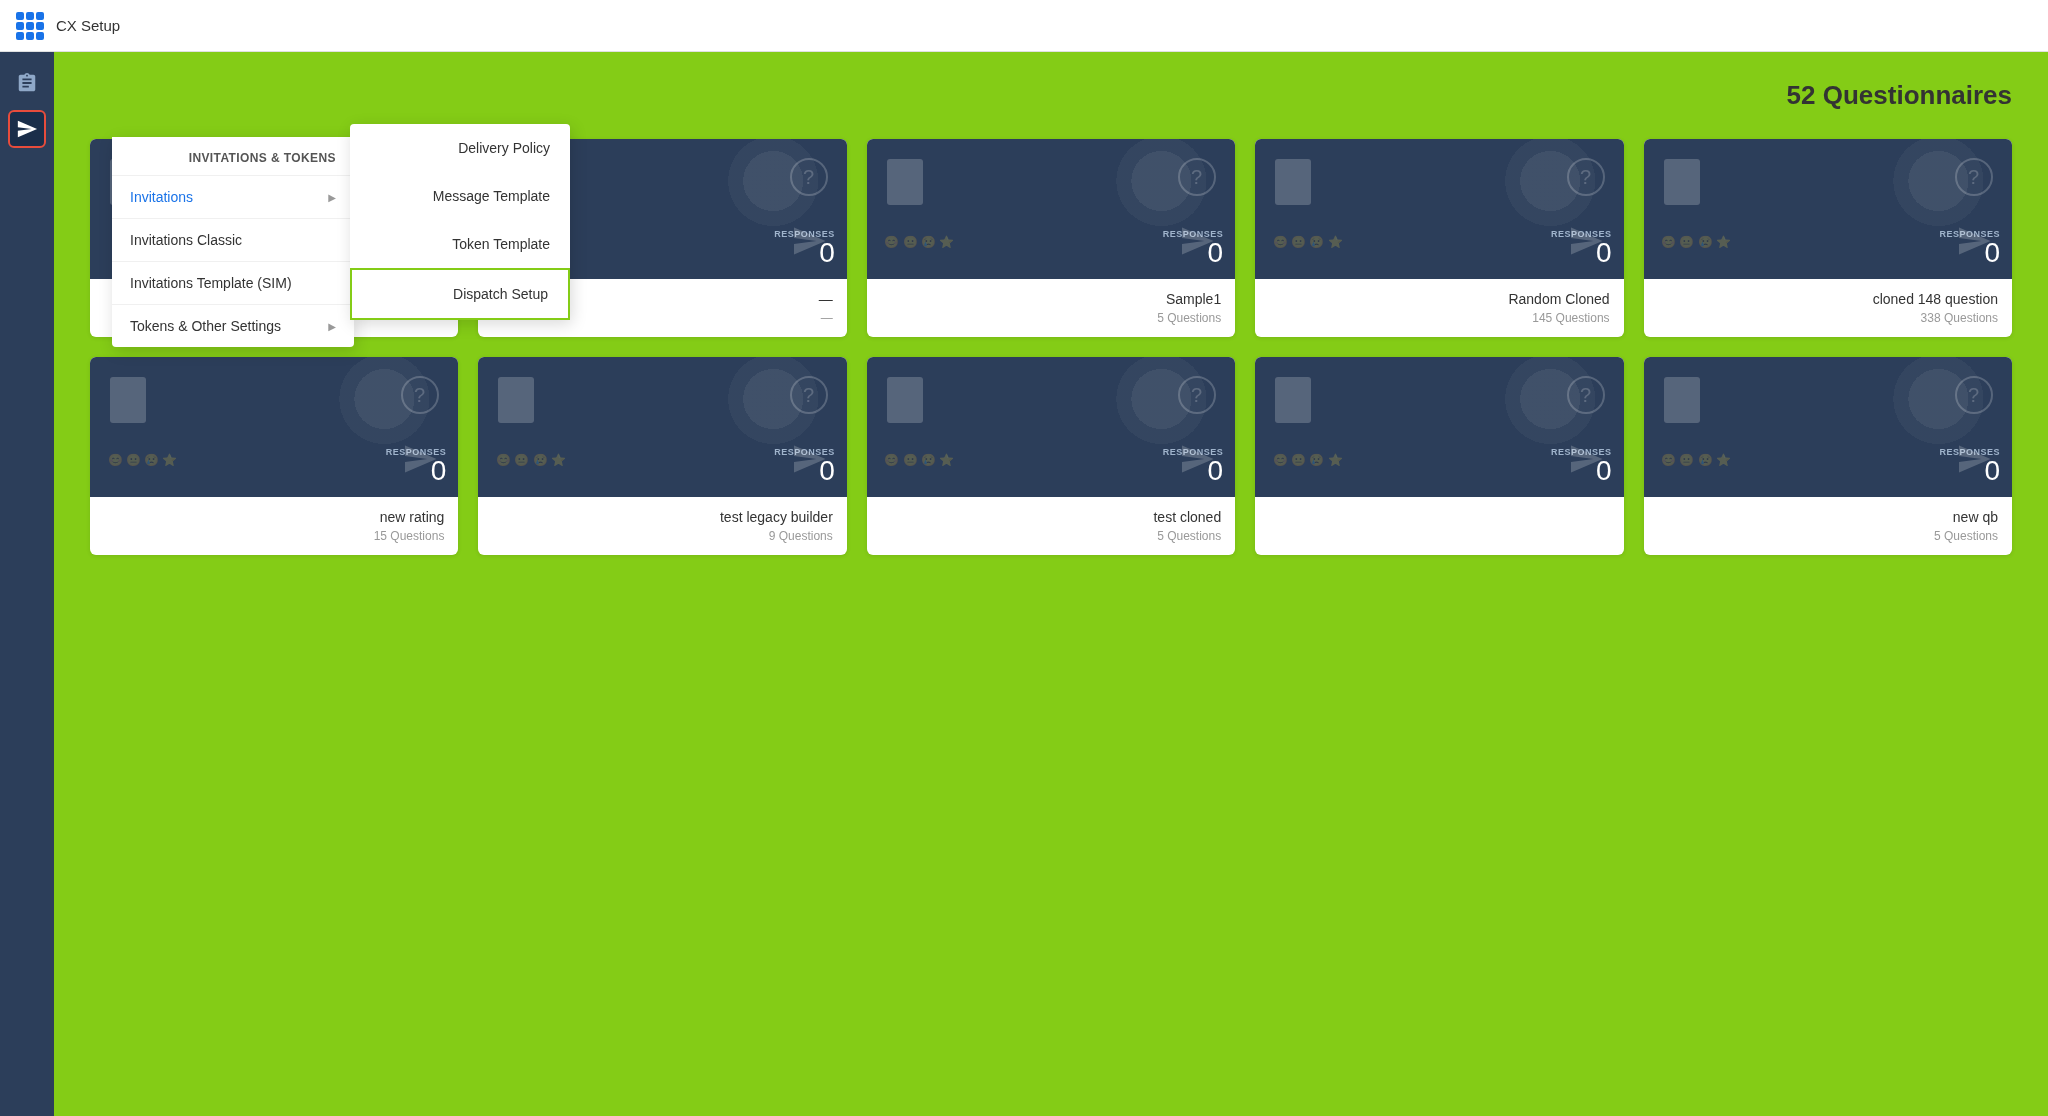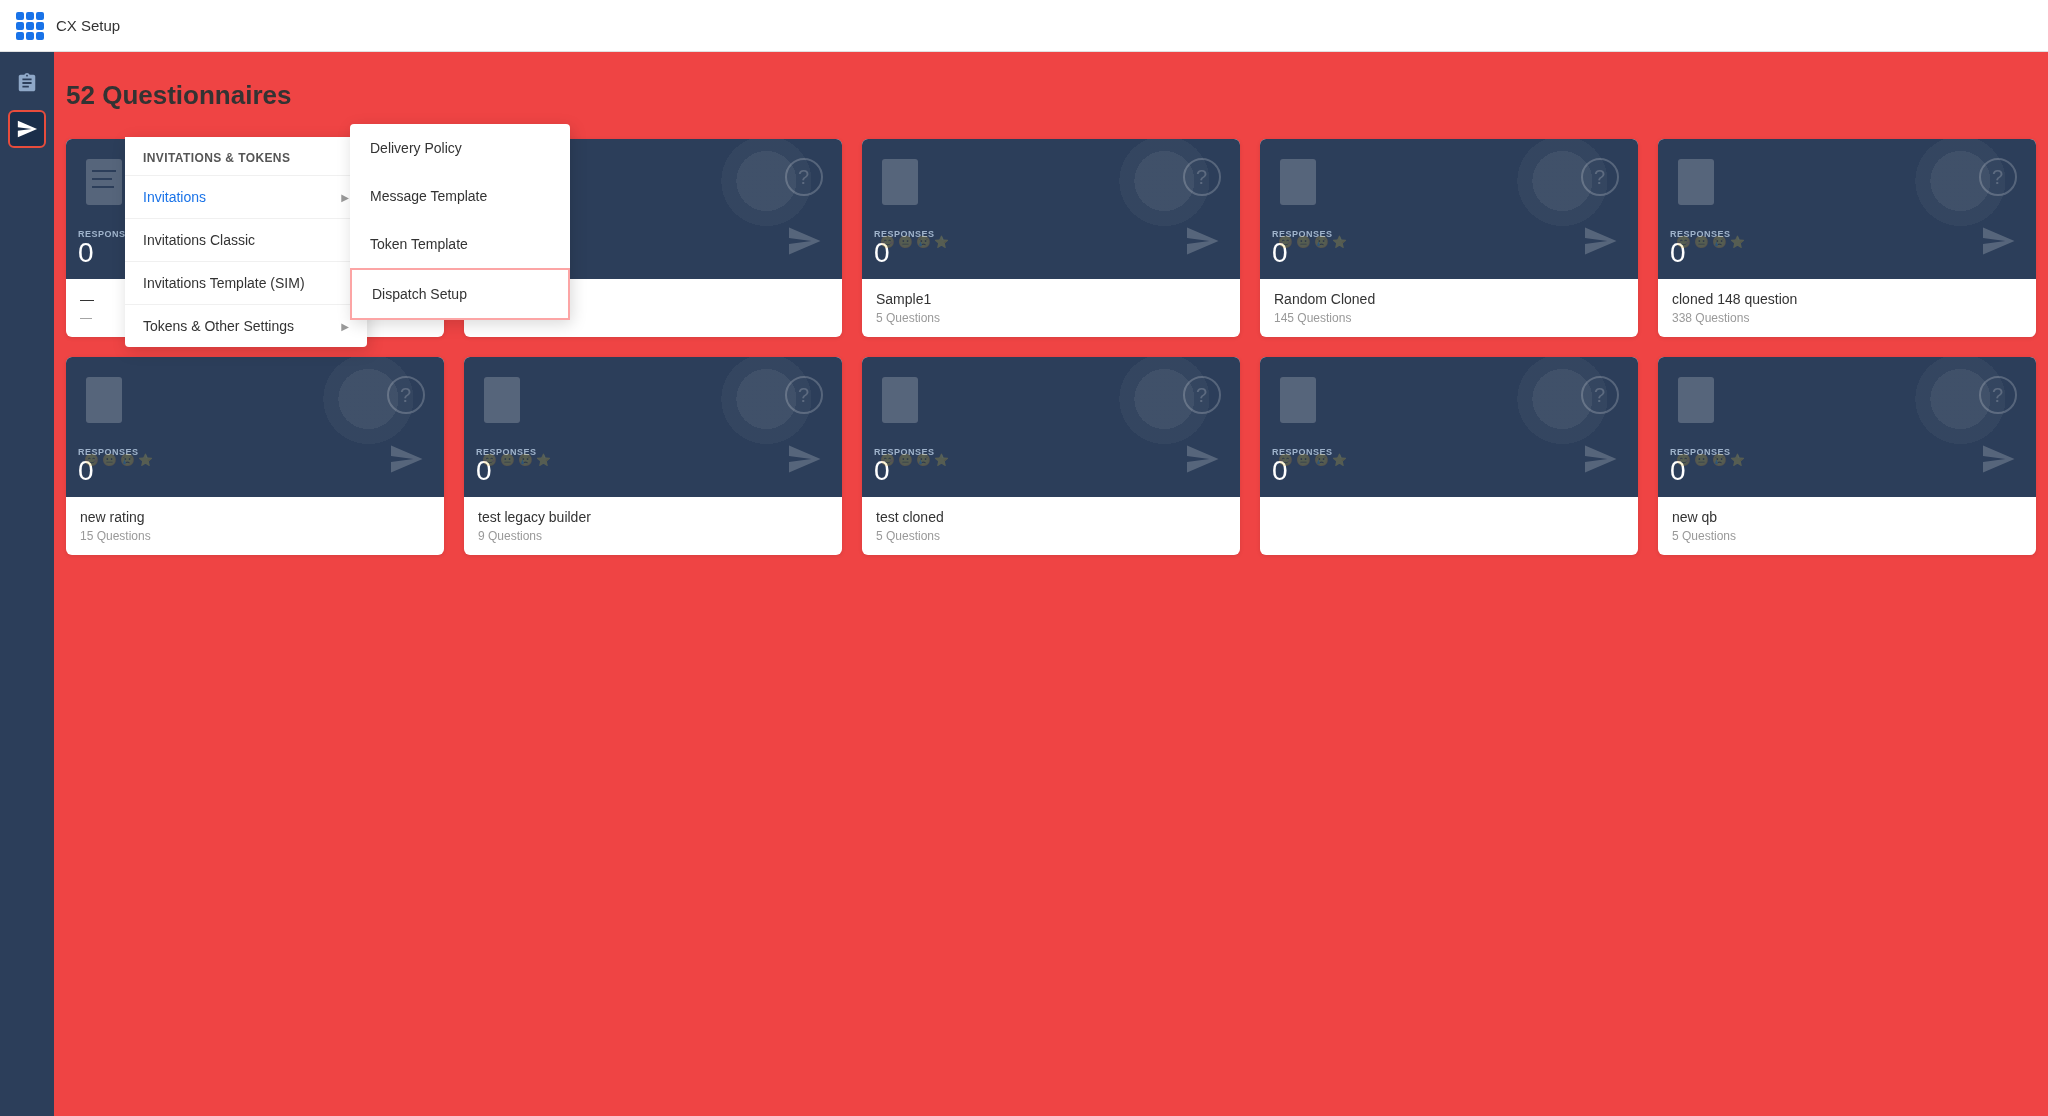--- a/index.html
+++ b/index.html
@@ -49,24 +49,25 @@
     }
     .sidebar-icon.active {
       background: #1a2e4a;
       border: 2px solid #e74c3c;
       color: #fff;
     }
 
     
     .content {
       flex: 1;
-      background: #ef4444;
+      background: #84cc16;
       overflow-y: auto;
-      padding: 28px 12px;
+      padding: 28px 36px;
       position: relative;
+      text-align: right;
     }
 
     .page-title { font-size: 26px; font-weight: 600; color: #333; margin-bottom: 28px; }
     .page-title span { font-weight: 700; }
 
     
     .cards-grid {
       display: grid;
       grid-template-columns: repeat(5, 1fr);
       gap: 20px;
@@ -100,21 +101,21 @@
     .card-responses { font-size: 9px; font-weight: 700; color: #a0b4cc; letter-spacing: 0.5px; text-transform: uppercase; }
     .card-count { font-size: 28px; font-weight: 300; color: #fff; line-height: 1; }
     .card-body { padding: 12px 14px; }
     .card-name { font-size: 14px; font-weight: 500; color: #333; margin-bottom: 4px; }
     .card-questions { font-size: 12px; color: #999; }
 
     
     .left-panel {
       position: absolute;
       top: 85px;
-      left: 71px;
+      left: 58px;
       width: 242px;
       background: #fff;
       box-shadow: 2px 4px 16px rgba(0,0,0,0.15);
       z-index: 300;
       border-radius: 0 0 4px 4px;
     }
     .left-panel-header {
       padding: 14px 18px 10px;
       font-size: 12px;
       font-weight: 600;
@@ -147,21 +148,21 @@
       z-index: 301;
       border-radius: 4px;
     }
     .right-menu-item {
       padding: 16px 20px;
       font-size: 14px;
       color: #333;
       cursor: pointer;
     }
     .right-menu-item.highlighted {
-      border: 2px solid #fca5a5;
+      border: 2px solid #84cc16;
       font-weight: 500;
     }
 
     
     .icon-svg { width: 22px; height: 22px; fill: currentColor; }
 
     
     .paper-plane {
       position: absolute;
       bottom: 16px;

